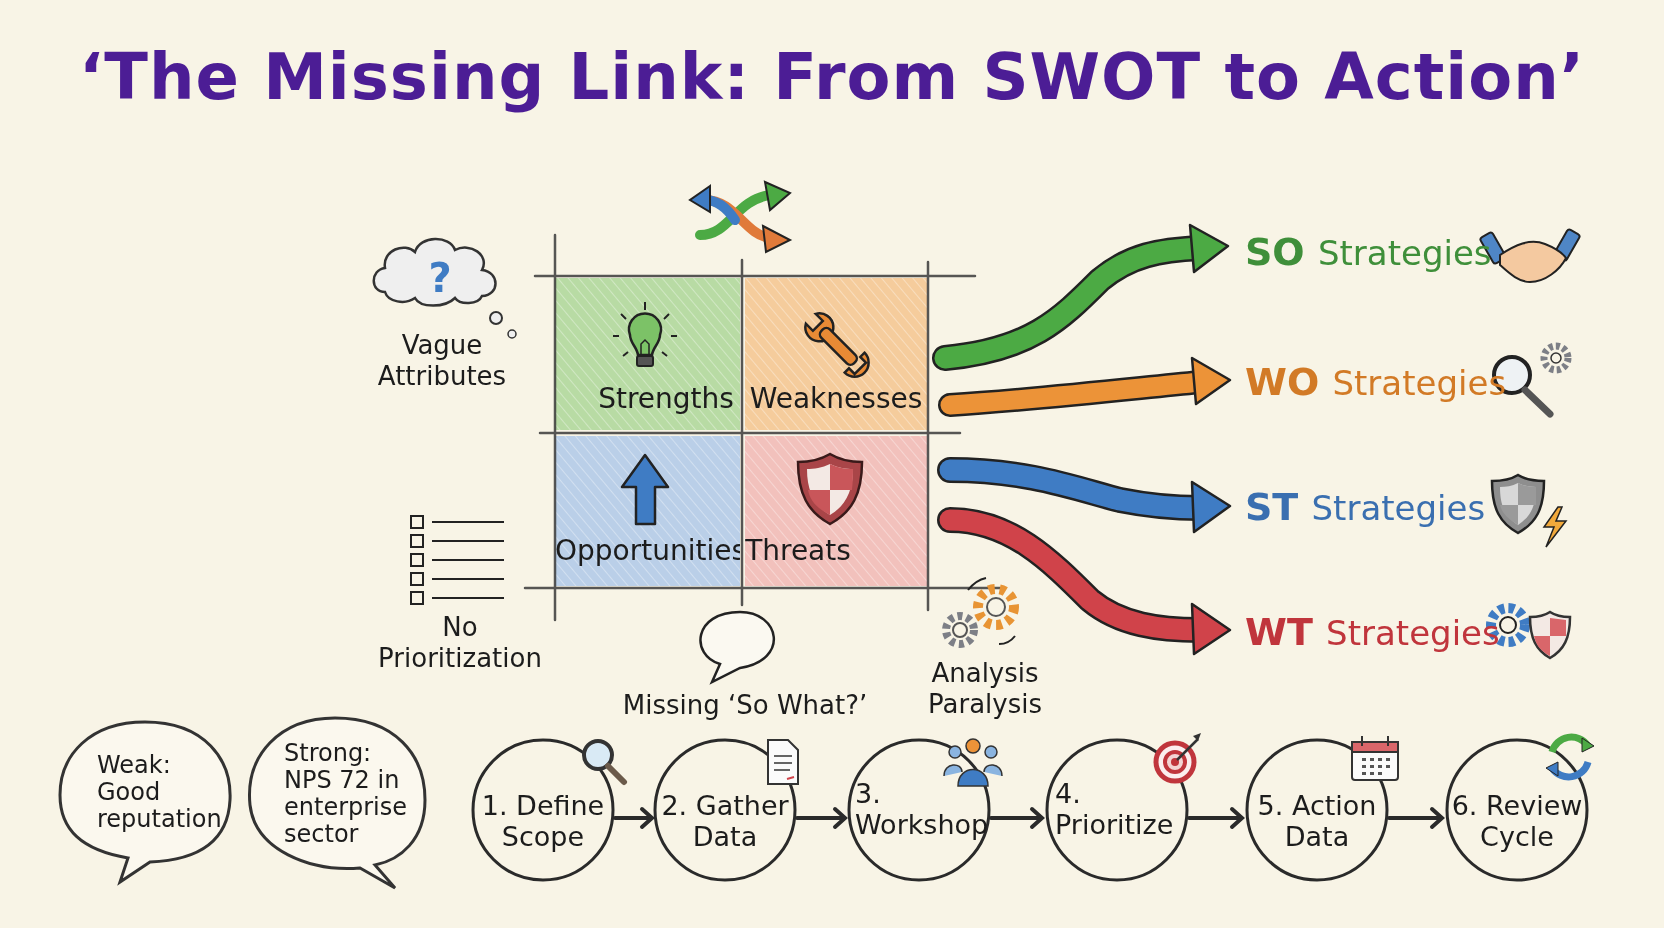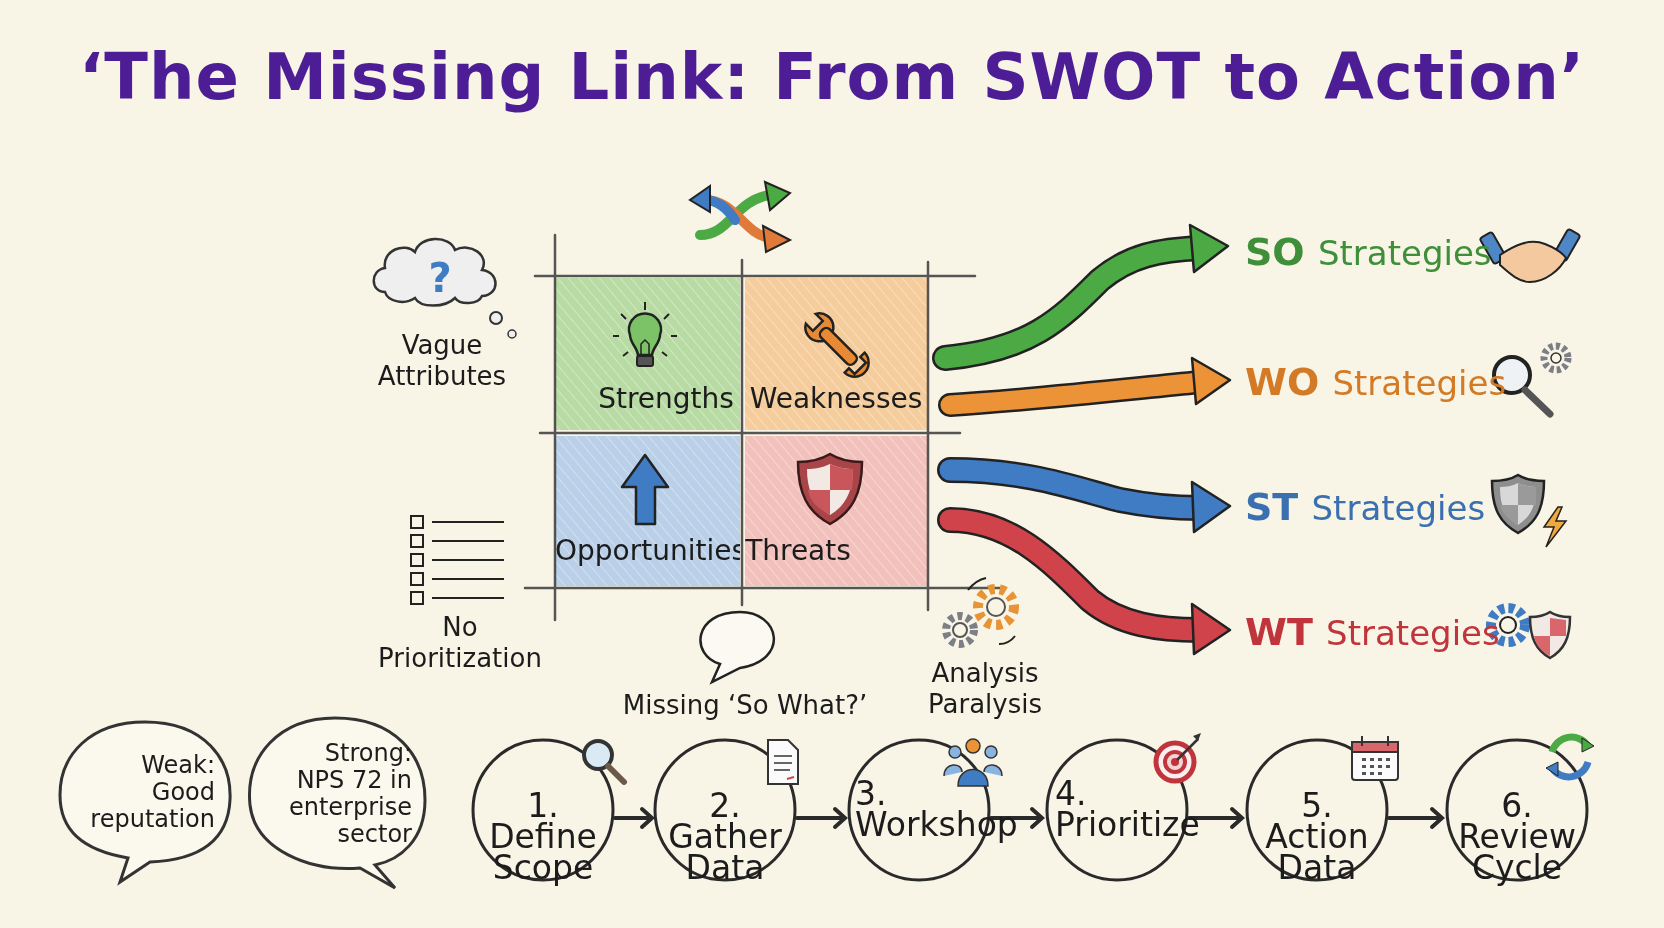--- a/index.html
+++ b/index.html
@@ -13,22 +13,22 @@
   .title {
     left:0; top:40px; width:1664px; text-align:center;
     font-size:64px; font-weight:bold; letter-spacing:1px; color:#4c1d95;
     font-family:"DejaVu Sans", sans-serif;
   }
   .lbl { font-size:26px; text-align:center; line-height:31px; color:#1c1c1c; }
   .quad-lbl { font-size:28px; text-align:center; position:absolute; width:100%; left:0; }
   .quad { position:absolute; overflow:hidden; }
   .strat { font-size:38px; font-weight:bold; white-space:nowrap; }
   .strat .rest { font-size:34px; font-weight:normal; }
-  .bubble-txt { font-size:24px; line-height:27px; text-align:right; position:absolute; }
-  .step-txt { font-size:33px; line-height:31px; text-align:center; position:absolute; }
+  .bubble-txt { font-size:24px; line-height:27px; text-align:left; position:absolute;margin-left:22px; }
+  .step-txt { font-size:27px; line-height:31px; text-align:center; position:absolute; }
   svg { position:absolute; left:0; top:0; }
 </style>
 </head>
 <body>
 
 <div class="abs title">‘The Missing Link: From SWOT to Action’</div>
 
 <svg width="1664" height="928" viewBox="0 0 1664 928">
   <defs>
     <pattern id="hatch" width="8" height="8" patternUnits="userSpaceOnUse" patternTransform="rotate(-40)">

